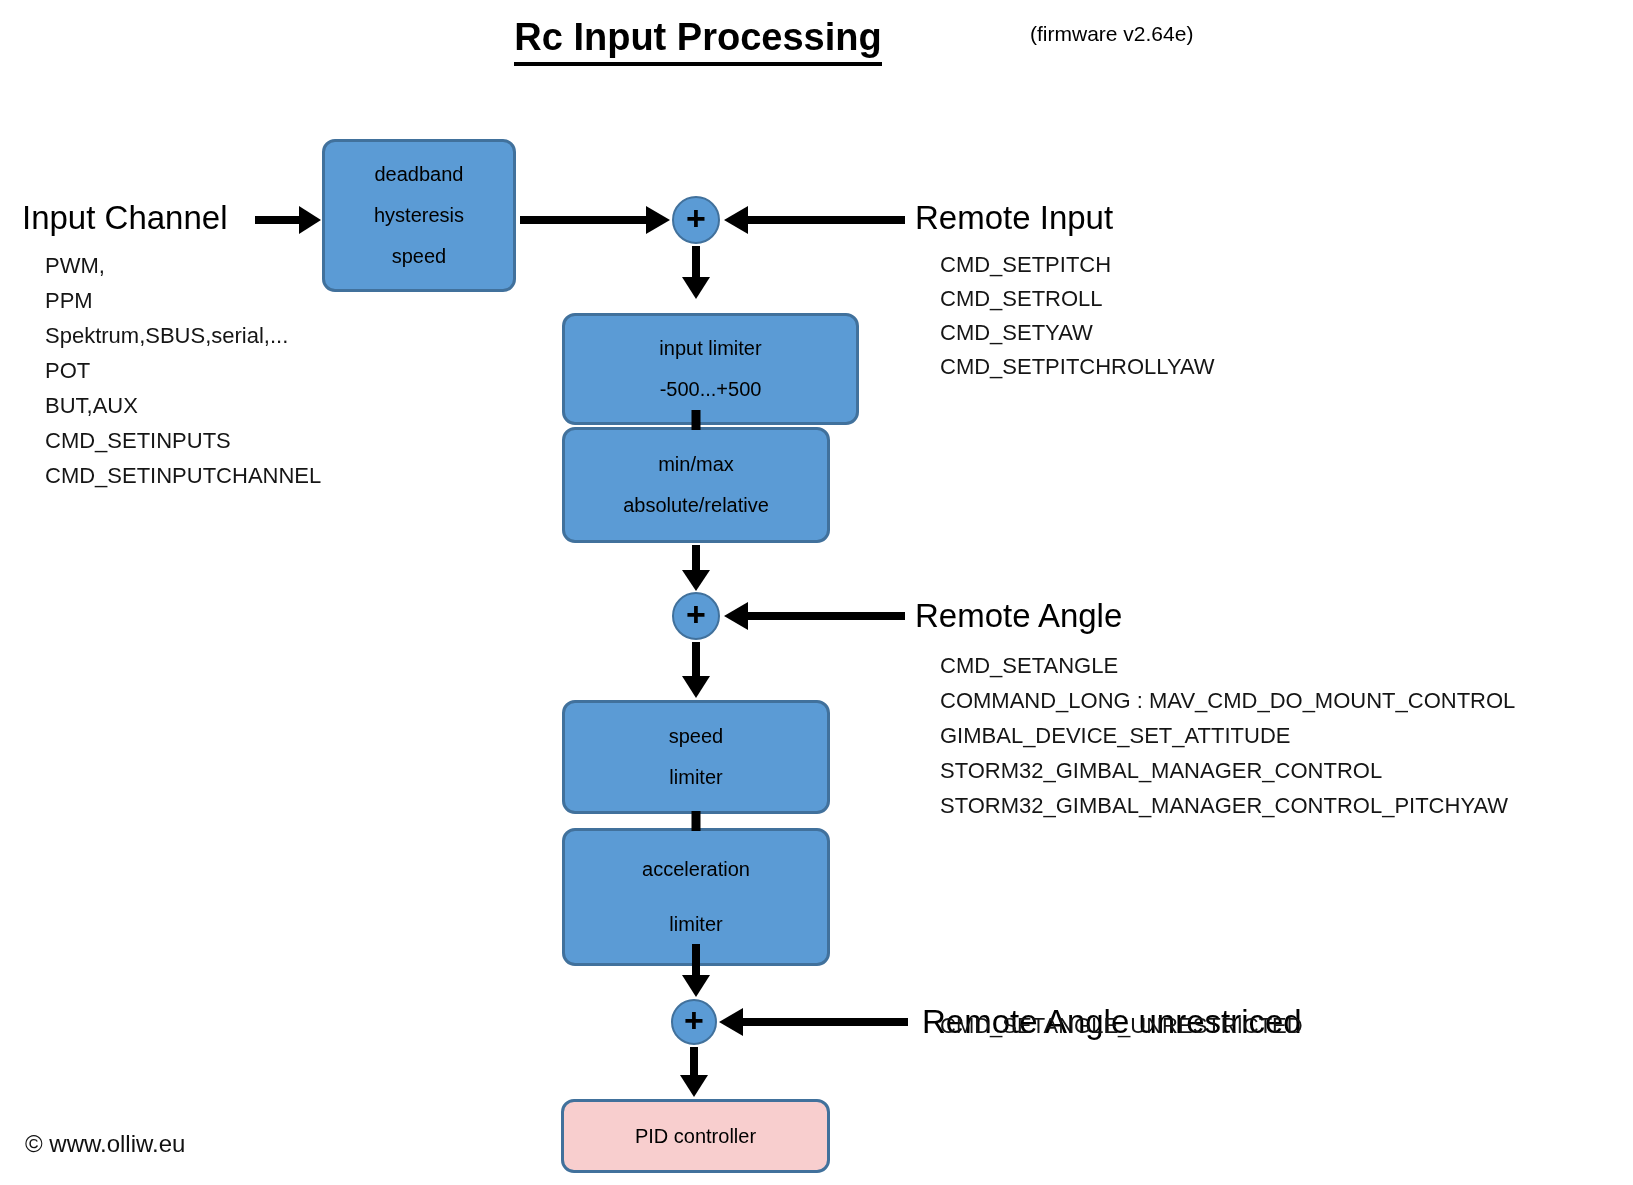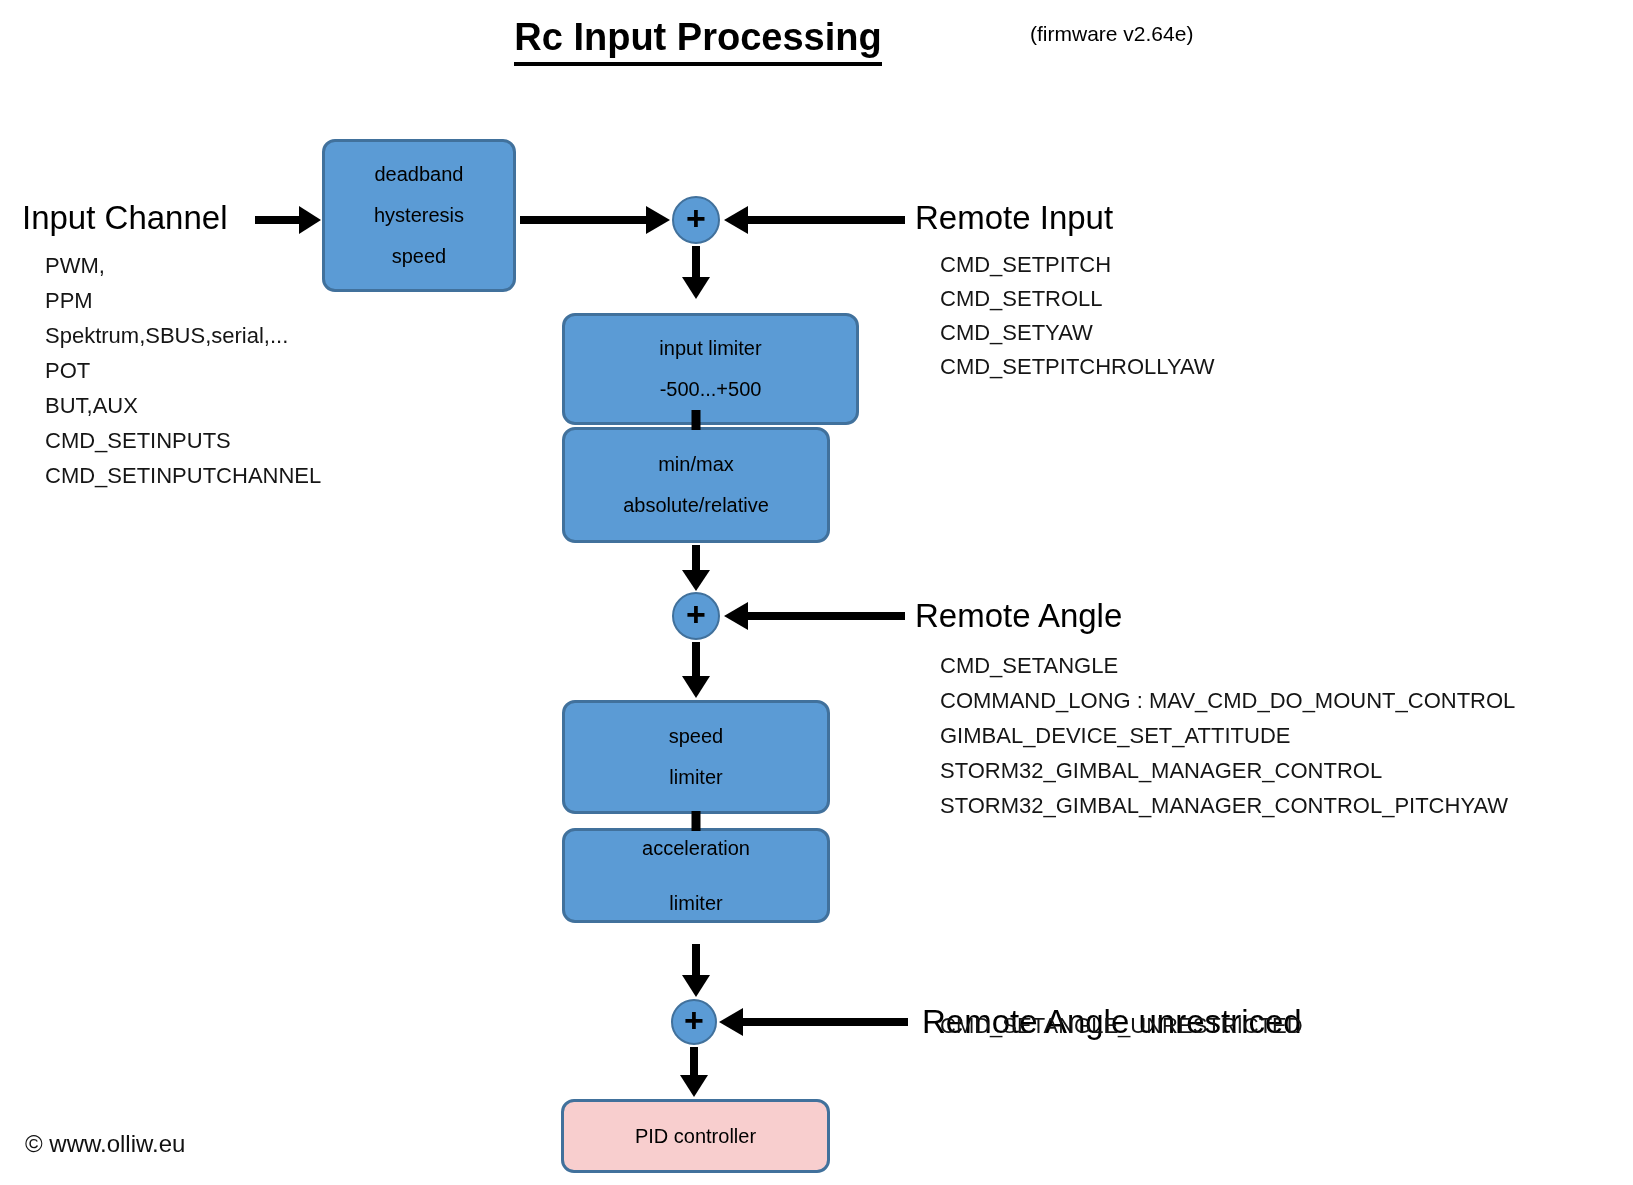--- a/index.html
+++ b/index.html
@@ -91,21 +91,21 @@
   <div class="node" style="left:562px;top:427px;width:268px;height:116px;">
     <div class="ln">min/max</div>
     <div class="ln">absolute/relative</div>
   </div>
 
   <div class="node" style="left:562px;top:700px;width:268px;height:114px;">
     <div class="ln">speed</div>
     <div class="ln">limiter</div>
   </div>
 
-  <div class="node" style="left:562px;top:828px;width:268px;height:95px;gap:14px;">
+  <div class="node" style="left:562px;top:828px;width:268px;height:138px;gap:14px;">
     <div class="ln">acceleration</div>
     <div class="ln">limiter</div>
   </div>
 
   <div class="node pid" style="left:561px;top:1099px;width:269px;height:74px;">
     <div class="ln">PID controller</div>
   </div>
 
   <div class="sum" style="left:672px;top:196px;width:48px;height:48px;">
       <span>+</span>

